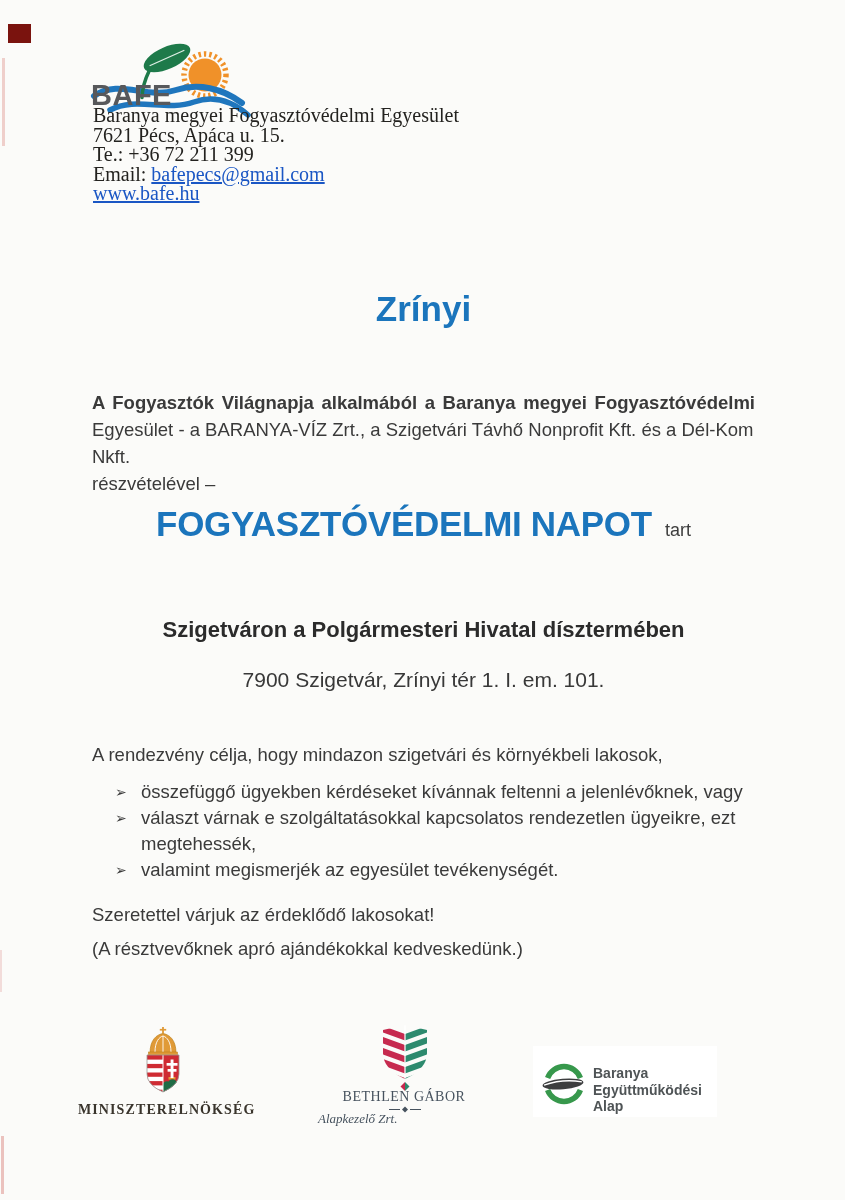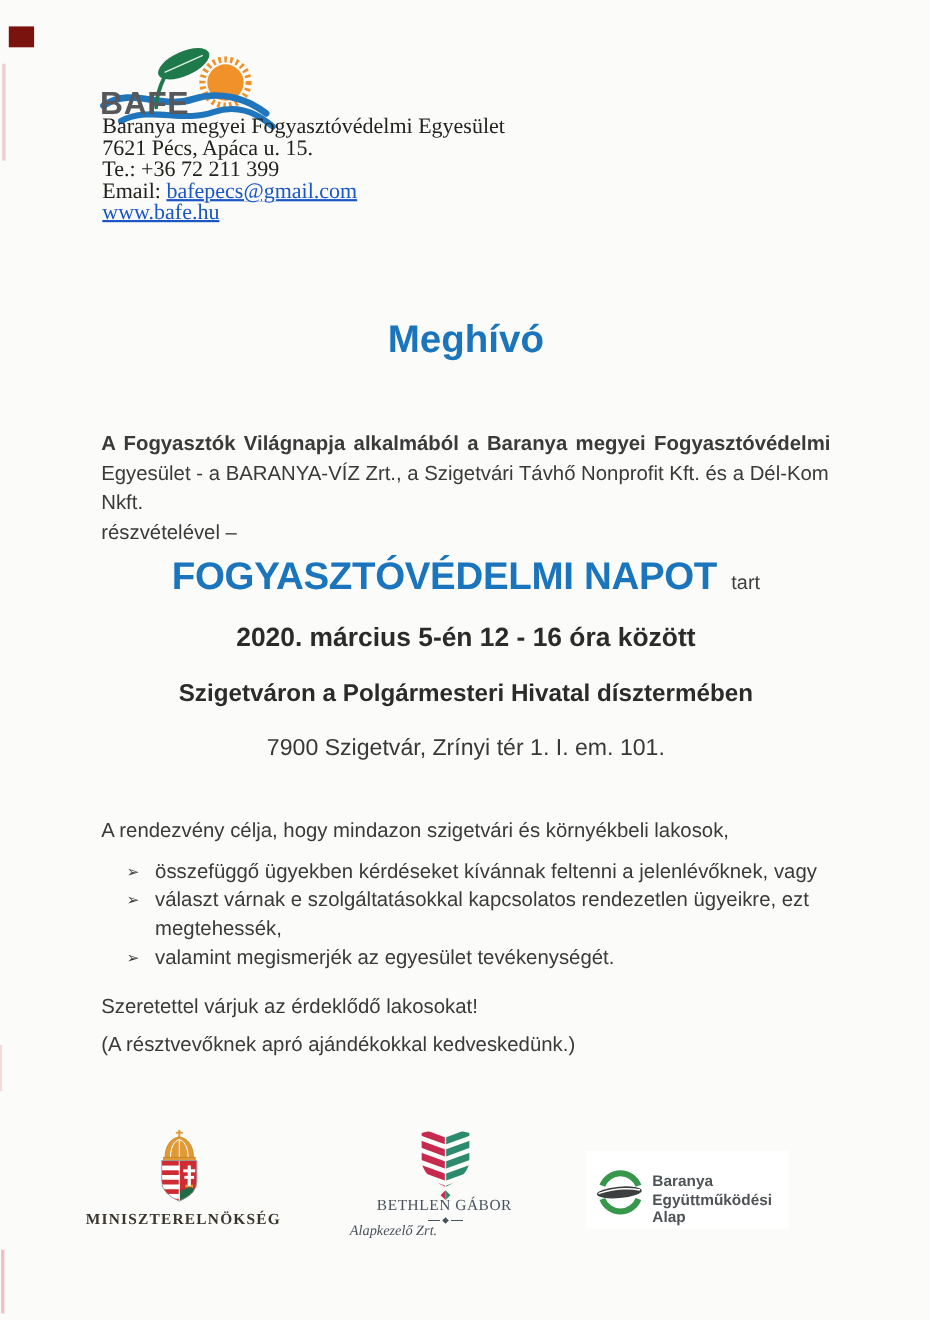--- a/index.html
+++ b/index.html
@@ -94,32 +94,31 @@
       <div>Baranya megyei Fogyasztóvédelmi Egyesület</div>
       <div>7621 Pécs, Apáca u. 15.</div>
       <div>Te.: +36 72 211 399</div>
       <div><span>Email:</span>
         <a href="#">bafepecs@gmail.com</a></div>
       <div>
         <a href="#">www.bafe.hu</a></div>
     </div>
   </div>
 
-  <h1 class="center-col doc-title">Meghívó</h1>
+  <h1 class="center-col doc-title">Zrínyi</h1>
 
   <p class="intro">
     <span class="iline jlast"><b>A Fogyasztók Világnapja alkalmából</b><span> a Baranya megyei Fogyasztóvédelmi</span></span>
     <span class="iline">Egyesület - a BARANYA-VÍZ Zrt., a Szigetvári Távhő Nonprofit Kft. és a Dél-Kom Nkft.</span>
     <span class="iline">részvételével –</span>
   </p>
 
   <div class="center-col event-heading">
     <span class="event-name">FOGYASZTÓVÉDELMI NAPOT</span><span class="event-suffix">tart</span>
   </div>
-  <div class="center-col event-datetime">2020. március 5-én 12 - 16 óra között</div>
   <div class="center-col event-venue">Szigetváron a Polgármesteri Hivatal dísztermében</div>
   <div class="center-col event-address">7900 Szigetvár, Zrínyi tér 1. I. em. 101.</div>
 
   <p class="lead">A rendezvény célja, hogy mindazon szigetvári és környékbeli lakosok,</p>
   <ul class="bullets">
     <li>
       <span class="marker">➢</span>
       <div>összefüggő ügyekben kérdéseket kívánnak feltenni a jelenlévőknek, vagy</div>
     </li>
     <li>

